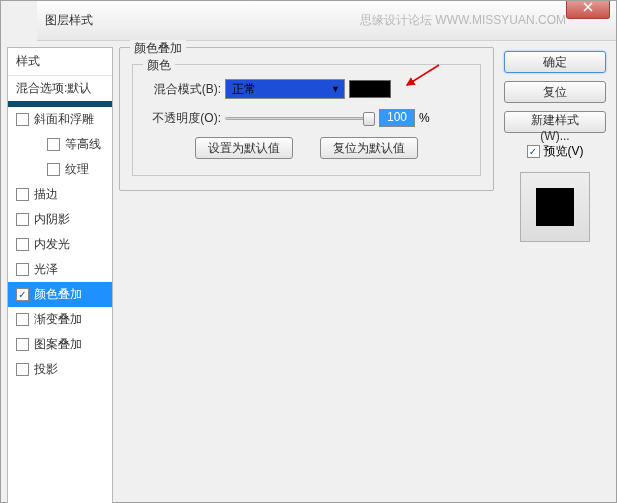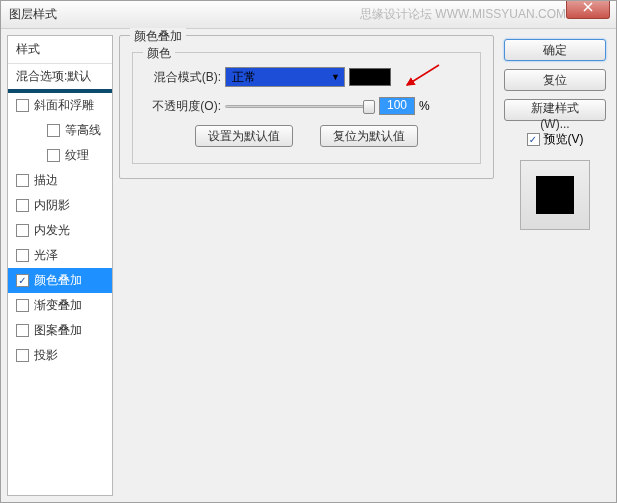--- a/index.html
+++ b/index.html
@@ -1,29 +1,29 @@
 <!DOCTYPE html>
 <html><head>
 <meta charset="utf-8">
 <style>
 * { box-sizing: border-box; margin: 0; padding: 0; font-family: "Microsoft YaHei", SimSun, sans-serif; font-size: 12px; }
 body { background: #f0f0f0; }
 .dialog { width: 617px; height: 503px; background: #f0f0f0; border: 1px solid #a0a0a0; position: relative; }
-.titlebar { height: 28px; background: linear-gradient(#fdfdfd, #e8e8e8); border-bottom: 1px solid #d0d0d0; display: flex; align-items: center; padding: 0 8px; position: relative; }
+.titlebar { height: 40px; background: linear-gradient(#fdfdfd, #e8e8e8); border-bottom: 1px solid #d0d0d0; display: flex; align-items: center; padding: 0 8px; position: relative; margin-left: 36px; }
 .titlebar-text { color: #333; }
 .watermark { position: absolute; right: 50px; color: #b8b8b8; font-size: 12px; }
 .close-btn { position: absolute; top: 0; right: 6px; width: 44px; height: 18px; background: linear-gradient(#e29a94, #c9544b); border: 1px solid #a04038; border-top: none; border-radius: 0 0 3px 3px; color: #fff; text-align: center; line-height: 14px; cursor: pointer; }
 .close-btn svg { width: 10px; height: 10px; }
 .content { display: flex; padding: 6px; gap: 6px; height: calc(100% - 28px); }
 .left-panel { width: 106px; border: 1px solid #b8b8b8; background: #fff; display: flex; flex-direction: column; }
 .panel-header { padding: 5px 8px; border-bottom: 1px solid #e0e0e0; color: #333; }
 .style-list { flex: 1; overflow: auto; }
 .style-item { padding: 4px 6px 4px 8px; display: flex; align-items: center; gap: 5px; cursor: pointer; color: #333; }
 .style-item.sub { padding-left: 39px; }
-.style-item.default { border-bottom: 4px solid #0c4a6e; padding-left: 8px; }
+.style-item.default { border-bottom: 6px solid #0c4a6e; padding-left: 8px; }
 .style-item.selected { background: #1e90ff; color: #fff; }
 .chk { width: 13px; height: 13px; border: 1px solid #888; background: #fff; display: inline-flex; align-items: center; justify-content: center; font-size: 10px; color: #1e50a0; }
 .chk.checked::before { content: "✓"; }
 .middle-panel { flex: 1; }
 .fieldset { border: 1px solid #b8b8b8; border-radius: 2px; padding: 10px 12px 14px; margin-bottom: 8px; position: relative; }
 .fieldset-title { position: absolute; top: -8px; left: 10px; background: #f0f0f0; padding: 0 4px; color: #333; }
 .inner-fieldset { border: 1px solid #c8c8c8; padding: 14px 12px 16px; margin-top: 6px; position: relative; }
 .form-row { display: flex; align-items: center; gap: 4px; margin-bottom: 10px; }
 .form-label { width: 76px; text-align: right; color: #333; }
 .dropdown { width: 120px; height: 20px; border: 1px solid #888; background: #1d4ed8; display: flex; align-items: center; justify-content: space-between; padding: 0 4px 0 6px; cursor: pointer; }

